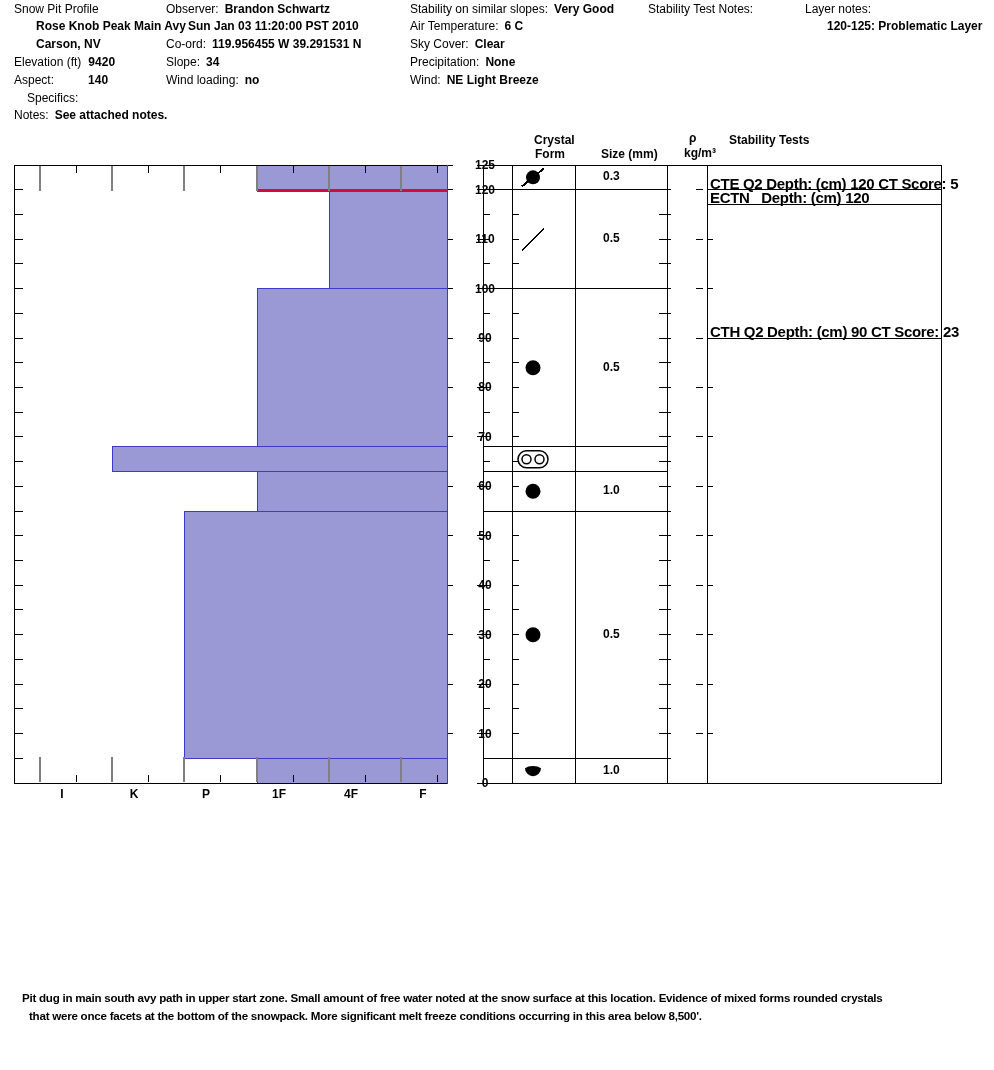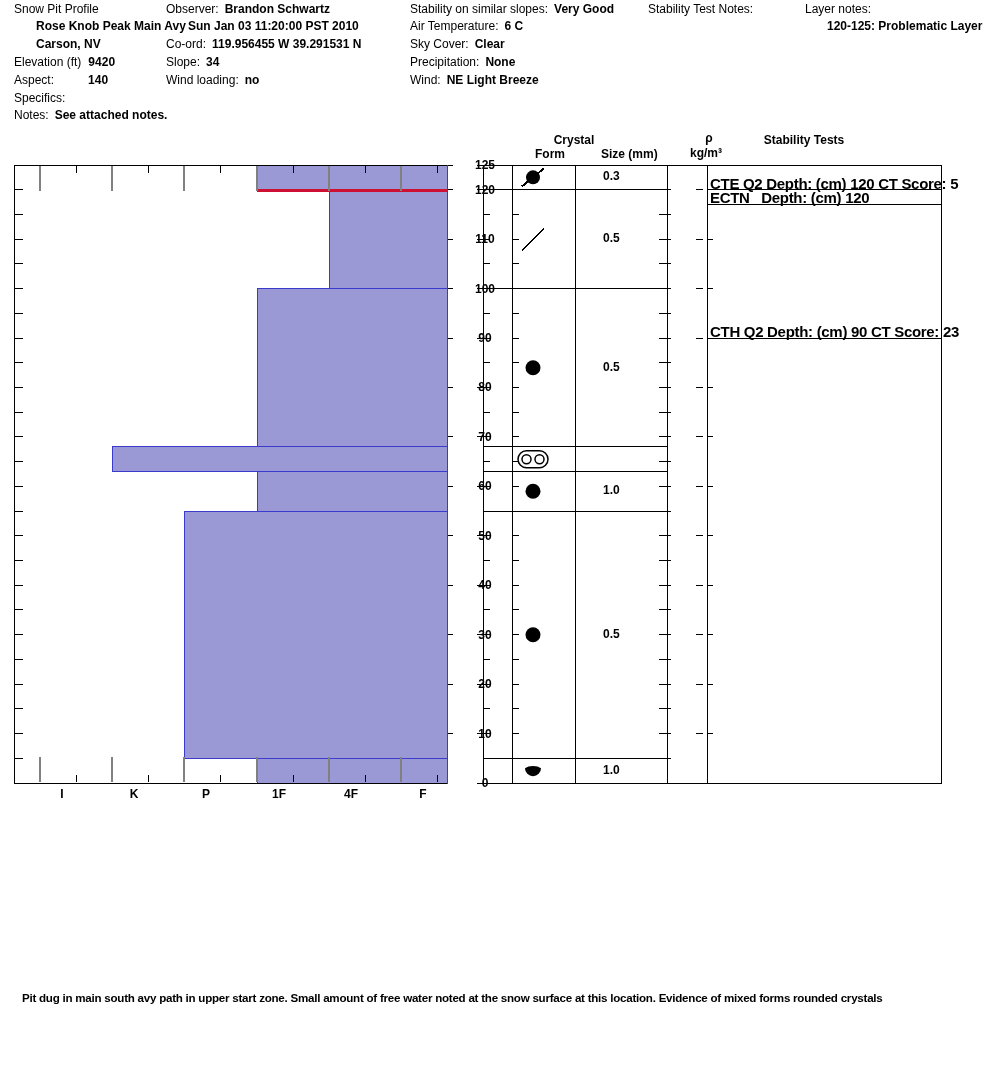--- a/index.html
+++ b/index.html
@@ -4,36 +4,36 @@
 <style>
   html,body{margin:0;padding:0;background:#fff;}
   #page{position:relative;width:994px;height:1070px;background:#ffffff;
         font-family:"Liberation Sans",sans-serif;font-size:12px;color:#000;overflow:hidden;}
   .abs{position:absolute;white-space:pre;}
   .b{font-weight:bold;margin-left:22px;}
   .lbl{font-weight:normal;}
   .val{font-weight:bold;margin-left:6px;}
   .gap-lg{margin-left:34px;}
   .gap-md{margin-left:7px;text-align:center;}
-  .ctr{text-align:center;}
+  .ctr{}
   .test{font-size:15px;letter-spacing:-0.3px;font-weight:bold;}
   .note{font-weight:bold;font-size:11.6px;letter-spacing:-0.25px;}
   svg{position:absolute;left:0;top:0;}
 </style>
 </head>
 <body>
 
 <div id="page">
 
   <div class="abs" style="left:14px;top:2px"><span class="lbl">Snow Pit Profile</span></div>
   <div class="abs b" style="left:14px;top:19px">Rose Knob Peak Main Avy</div>
   <div class="abs b" style="left:14px;top:37px">Carson, NV</div>
   <div class="abs" style="left:14px;top:55px"><span class="lbl">Elevation (ft)</span><span class="val gap-md">9420</span></div>
   <div class="abs" style="left:14px;top:73px"><span class="lbl">Aspect:</span><span class="val gap-lg">140</span></div>
-  <div class="abs" style="left:14px;top:91px"><span class="lbl">Specifics:</span></div>
+  <div class="abs" style="left:27px;top:91px"><span class="lbl">Specifics:</span></div>
   <div class="abs" style="left:14px;top:108px"><span class="lbl">Notes:</span><span class="val">See attached notes.</span></div>
 
   <div class="abs" style="left:166px;top:2px"><span class="lbl">Observer:</span><span class="val">Brandon Schwartz</span></div>
   <div class="abs b" style="left:166px;top:19px">Sun Jan 03 11:20:00 PST 2010</div>
   <div class="abs" style="left:166px;top:37px"><span class="lbl">Co-ord:</span><span class="val">119.956455 W 39.291531 N</span></div>
   <div class="abs" style="left:166px;top:55px"><span class="lbl">Slope:</span><span class="val">34</span></div>
   <div class="abs" style="left:166px;top:73px"><span class="lbl">Wind loading:</span><span class="val">no</span></div>
 
   <div class="abs" style="left:410px;top:2px"><span class="lbl">Stability on similar slopes:</span><span class="val">Very Good</span></div>
   <div class="abs" style="left:410px;top:19px"><span class="lbl">Air Temperature:</span><span class="val">6 C</span></div>
@@ -257,14 +257,15 @@
       <circle cx="533" cy="491.304" r="7.5" fill="#000"></circle>
       <circle cx="533" cy="634.68" r="7.5" fill="#000"></circle>
       <path d="M 525 768.14 A 8 8 0 1 0 541 768.14 A 9.5 4.5 0 0 0 525 768.14 Z" fill="#000"></path>
       <line x1="707" y1="189.72000000000003" x2="941" y2="189.72000000000003" stroke="#000" stroke-width="1" shape-rendering="crispEdges"></line>
       <line x1="707" y1="204.22000000000003" x2="941" y2="204.22000000000003" stroke="#000" stroke-width="1" shape-rendering="crispEdges"></line>
       <line x1="707" y1="338.04" x2="941" y2="338.04" stroke="#000" stroke-width="1" shape-rendering="crispEdges"></line>
     </svg>
   <div id="chart-labels" class="abs" style="left:0;top:0;width:994px;height:1070px"><div class="abs b" style="left: 449px; top: 158px; width: 28px; text-align: center;">125</div><div class="abs b" style="left: 449px; top: 182.72px; width: 28px; text-align: center;">120</div><div class="abs b" style="left: 449px; top: 232.16px; width: 28px; text-align: center;">110</div><div class="abs b" style="left: 449px; top: 281.6px; width: 28px; text-align: center;">100</div><div class="abs b" style="left: 449px; top: 331.04px; width: 28px; text-align: center;">90</div><div class="abs b" style="left: 449px; top: 380.48px; width: 28px; text-align: center;">80</div><div class="abs b" style="left: 449px; top: 429.92px; width: 28px; text-align: center;">70</div><div class="abs b" style="left: 449px; top: 479.36px; width: 28px; text-align: center;">60</div><div class="abs b" style="left: 449px; top: 528.8px; width: 28px; text-align: center;">50</div><div class="abs b" style="left: 449px; top: 578.24px; width: 28px; text-align: center;">40</div><div class="abs b" style="left: 449px; top: 627.68px; width: 28px; text-align: center;">30</div><div class="abs b" style="left: 449px; top: 677.12px; width: 28px; text-align: center;">20</div><div class="abs b" style="left: 449px; top: 726.56px; width: 28px; text-align: center;">10</div><div class="abs b" style="left: 449px; top: 776px; width: 28px; text-align: center;">0</div><div class="abs b" style="left: 25px; top: 787px; width: 30px; text-align: center;">I</div><div class="abs b" style="left: 97px; top: 787px; width: 30px; text-align: center;">K</div><div class="abs b" style="left: 169px; top: 787px; width: 30px; text-align: center;">P</div><div class="abs b" style="left: 242px; top: 787px; width: 30px; text-align: center;">1F</div><div class="abs b" style="left: 314px; top: 787px; width: 30px; text-align: center;">4F</div><div class="abs b" style="left: 386px; top: 787px; width: 30px; text-align: center;">F</div><div class="abs b" style="left: 581px; top: 169.36px;">0.3</div><div class="abs b" style="left: 581px; top: 231.16px;">0.5</div><div class="abs b" style="left: 581px; top: 359.704px;">0.5</div><div class="abs b" style="left: 581px; top: 483.304px;">1.0</div><div class="abs b" style="left: 581px; top: 626.68px;">0.5</div><div class="abs b" style="left: 581px; top: 762.64px;">1.0</div><div class="abs test" style="left: 710px; top: 174.72px;">CTE Q2 Depth: (cm) 120 CT Score: 5</div><div class="abs test" style="left: 710px; top: 189.22px;">ECTN   Depth: (cm) 120</div><div class="abs test" style="left: 710px; top: 323.04px;">CTH Q2 Depth: (cm) 90 CT Score: 23</div></div>
 
   <div class="abs note" style="left:22px;top:991px">Pit dug in main south avy path in upper start zone. Small amount of free water noted at the snow surface at this location. Evidence of mixed forms rounded crystals</div>
+  <div class="abs note" style="left:29px;top:1009px">that were once facets at the bottom of the snowpack. More significant melt freeze conditions occurring in this area below 8,500'.</div>
 
 </div>
 
 </body></html>

